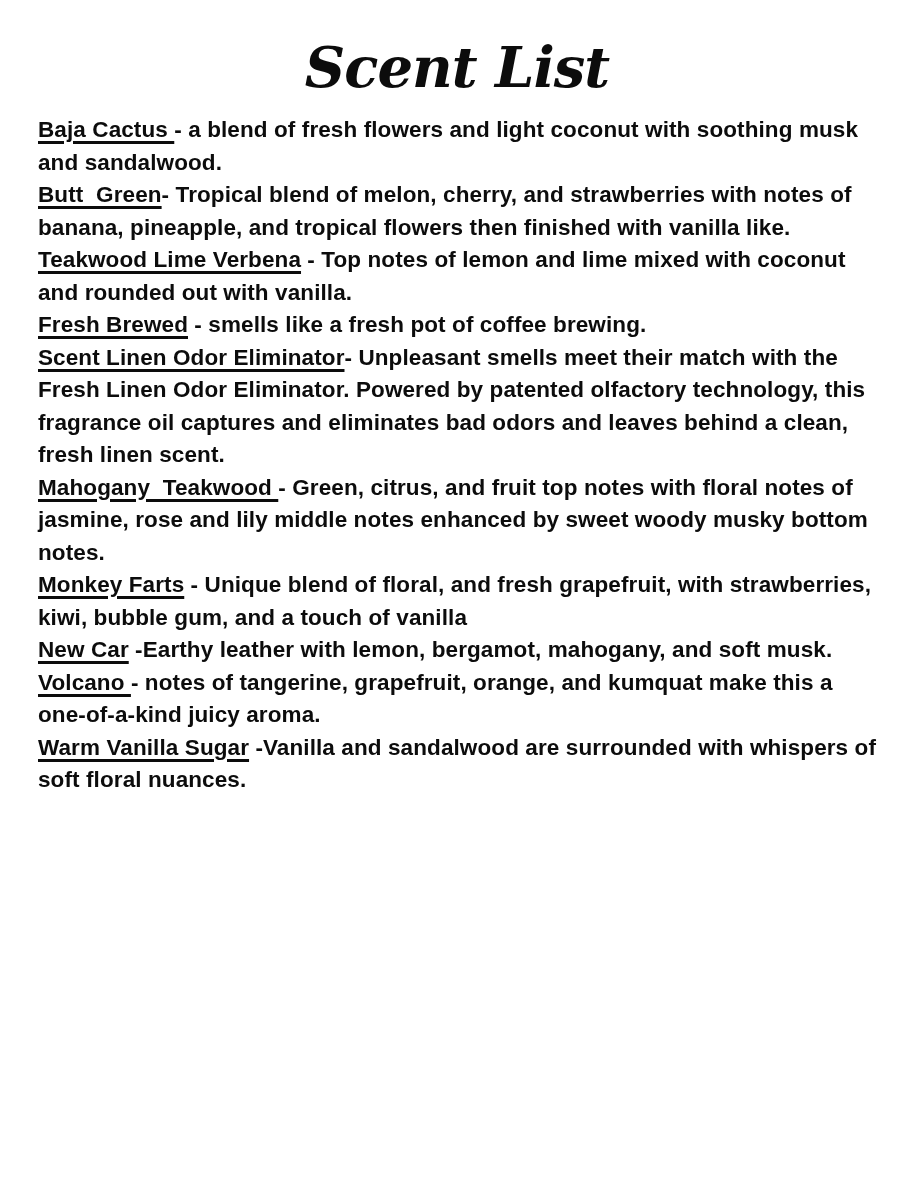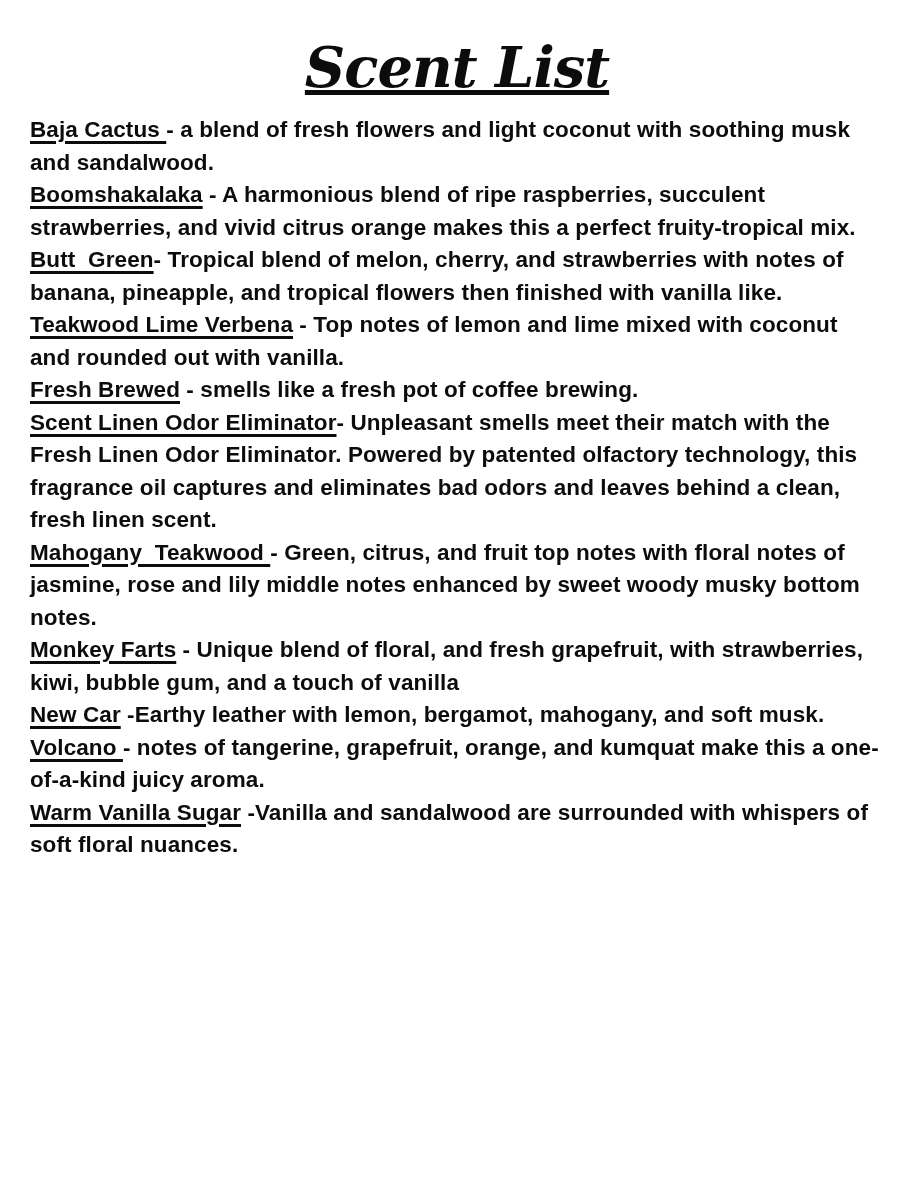--- a/index.html
+++ b/index.html
@@ -19,24 +19,23 @@
     margin: 0;
     padding-top: 30px;
     text-align: center;
     font-family: "DejaVu Serif", serif;
     font-style: italic;
     font-weight: 700;
     font-size: 56px;
     line-height: 74px;
     letter-spacing: -1px;
     color: #0c0c0c;
-    text-decoration: underline;
   }
   .scent-list {
-    padding: 10px 34px 0 30px;
+    padding: 10px 34px 0 38px;
   }
   .scent {
     margin: 0;
     font-weight: 700;
     font-size: 22.5px;
     line-height: 32.5px;
     color: #0c0c0c;
     white-space: pre-wrap;
     letter-spacing: 0.1px;
   }
@@ -50,21 +49,20 @@
 <body>
 
 <div class="page">
 
   <h1 class="title">Scent List</h1>
 
   <div class="scent-list">
 
     <p class="scent"><span class="scent-name">Baja Cactus </span><span>- a blend of fresh flowers and light coconut with soothing musk and sandalwood.</span></p>
 
-    <p class="scent"><span class="scent-name">Boomshakalaka</span><span> - A harmonious blend of ripe raspberries, succulent strawberries, and vivid citrus orange makes this a perfect fruity-tropical mix.</span></p>
 
     <p class="scent"><span class="scent-name">Butt  Green</span><span>- Tropical blend of melon, cherry, and strawberries with notes of banana, pineapple, and tropical flowers then finished with vanilla like.</span></p>
 
     <p class="scent"><span class="scent-name">Teakwood Lime Verbena</span><span> - Top notes of lemon and lime mixed with coconut and rounded out with vanilla.</span></p>
 
     <p class="scent"><span class="scent-name">Fresh Brewed</span><span> - smells like a fresh pot of coffee brewing.</span></p>
 
     <p class="scent"><span class="scent-name">Scent Linen Odor Eliminator</span><span>- Unpleasant smells meet their match with the Fresh Linen Odor Eliminator. Powered by patented olfactory technology, this fragrance oil captures and eliminates bad odors and leaves behind a clean, fresh linen scent.</span></p>
 
     <p class="scent"><span class="scent-name">Mahogany  Teakwood </span><span>- Green, citrus, and fruit top notes with floral notes of jasmine, rose and lily middle notes enhanced by sweet woody musky bottom notes.</span></p>

